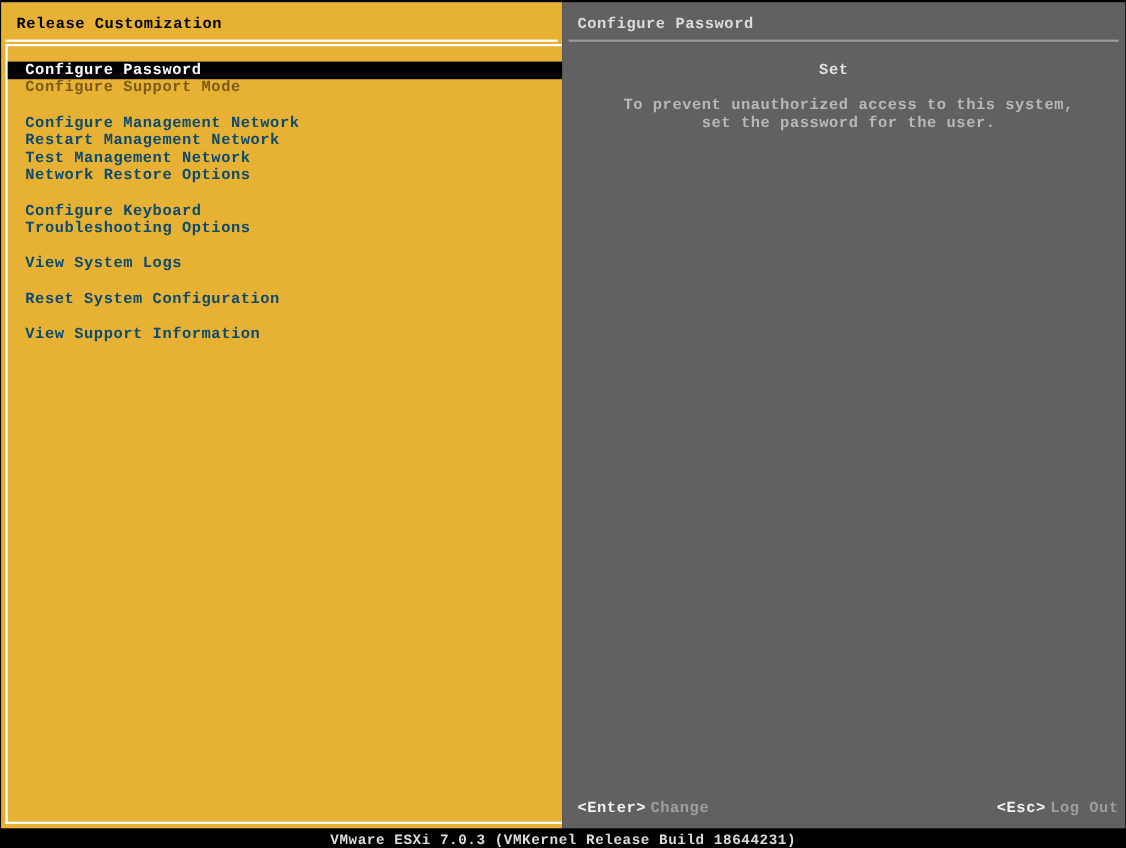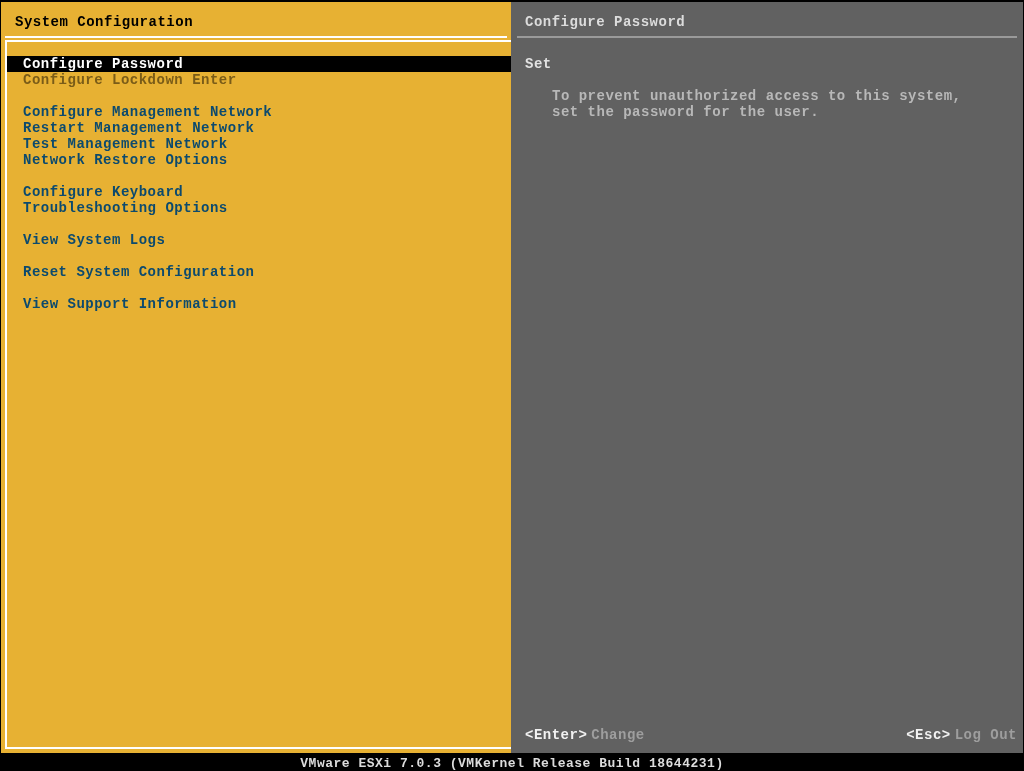--- a/index.html
+++ b/index.html
@@ -79,20 +79,21 @@
     background: #000;
     color: #fff;
   }
   .menu-item.dimmed {
     color: #7a5c18;
   }
   .detail-body {
     padding: 18px 32px 0 14px;
     color: #c8c8c8;
     letter-spacing: 0.5px;
+    text-align: center;
   }
   .detail-status {
     color: #e2e2e2;
     margin-bottom: 16px;
   }
   .detail-desc {
     color: #b8b8b8;
     line-height: 16px;
     margin-left: 27px;
   }
@@ -126,27 +127,27 @@
     line-height: 17px;
     letter-spacing: 0.5px;
   }
 </style>
 </head>
 <body>
 
 <div class="screen">
 
   <div class="left-panel">
-    <div class="panel-title-left">System Configuration</div>
+    <div class="panel-title-left">Release Customization</div>
     <hr class="hr-left">
     <div class="inner-border">
 
     <div class="menu-group">
           <div class="menu-item selected">Configure Password</div>
-          <div class="menu-item dimmed">Configure Lockdown Enter</div>
+          <div class="menu-item dimmed">Configure Support Mode</div>
         </div>
         <div class="menu-group">
           <div class="menu-item">Configure Management Network</div>
           <div class="menu-item">Restart Management Network</div>
           <div class="menu-item">Test Management Network</div>
           <div class="menu-item">Network Restore Options</div>
         </div>
         <div class="menu-group">
           <div class="menu-item">Configure Keyboard</div>
           <div class="menu-item">Troubleshooting Options</div>

